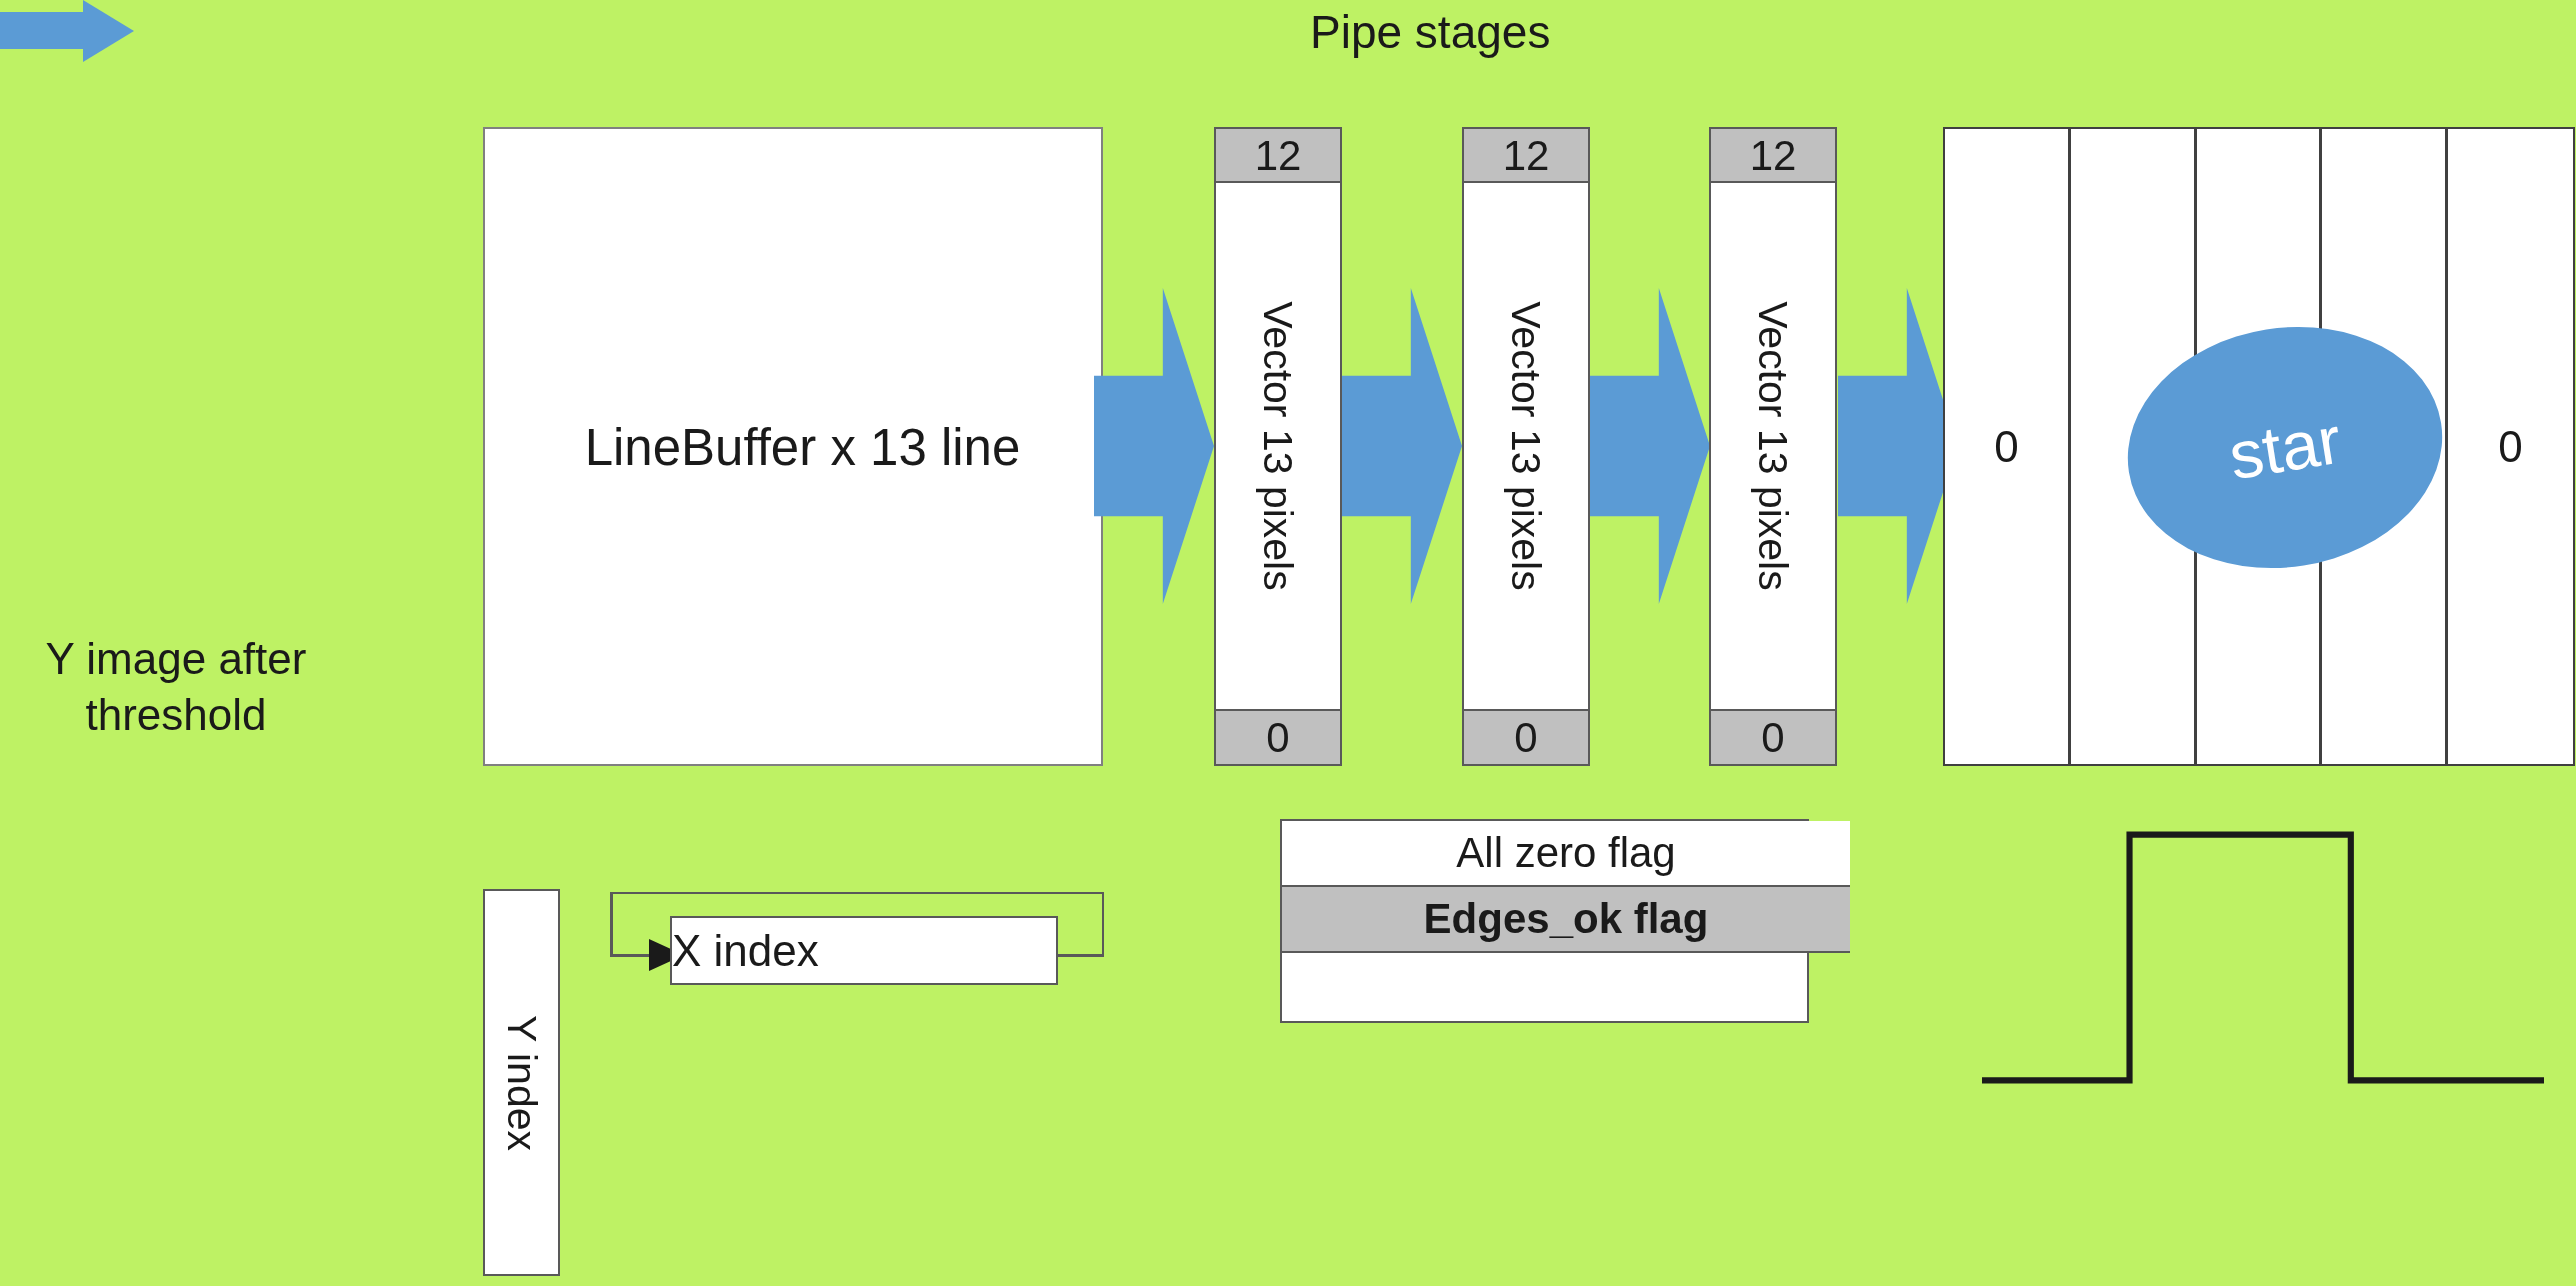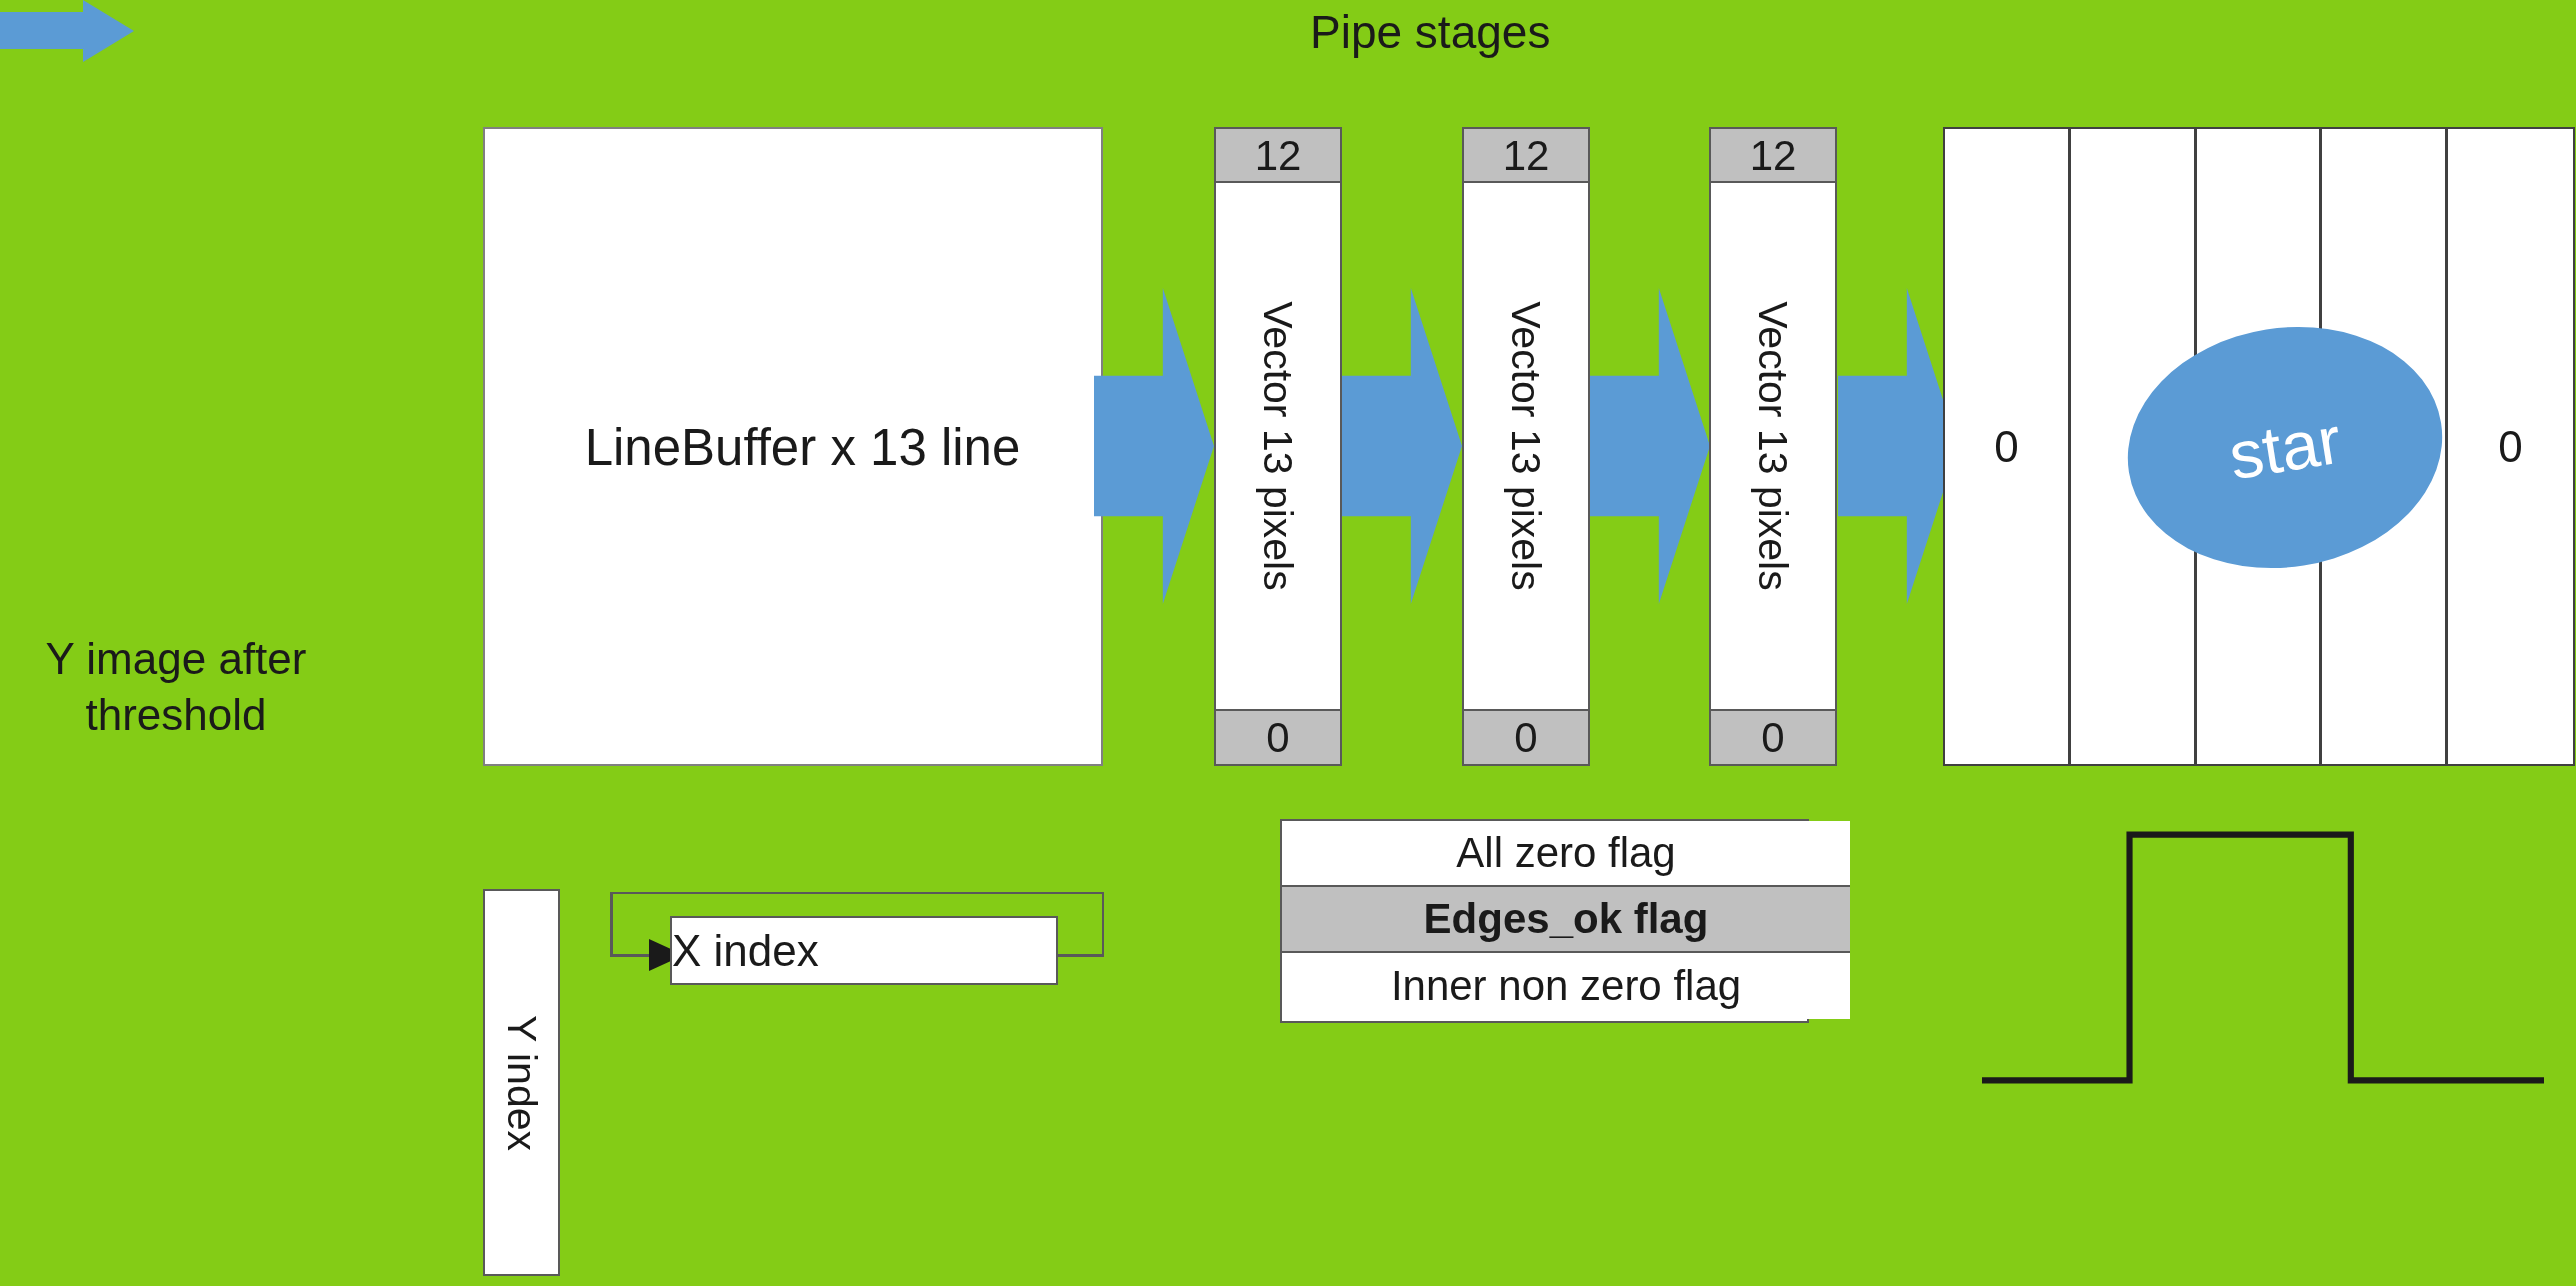--- a/index.html
+++ b/index.html
@@ -8,21 +8,21 @@
     background: #ffffff;
   }
   body {
     font-family: "Liberation Sans", sans-serif;
     color: #000000;
   }
   #canvas {
     position: relative;
     width: 2576px;
     height: 1287px;
-    background: #84cc16;
+    background: #bef264;
     overflow: hidden;
   }
 
   
   .diagram-title {
     position: absolute;
     left: 1310px;
     top: 5.3px;
     font-size: 46px;
     line-height: 54px;
@@ -388,23 +388,20 @@
     <span class="star-text">star</span>
   </div>
 
   <div class="box" id="flags">
     <div class="flag-row" style="top:0px;">
       <span>All zero flag</span>
     </div>
     <div class="flag-row shaded" style="top:66px;">
       <span>Edges_ok flag</span>
     </div>
-    <div class="flag-row last" style="top:132px;">
-      <span>Inner non zero flag</span>
-    </div>
   </div>
 
   <div class="box" id="y-index">
     <div class="vlabel">Y index</div>
   </div>
 
   <div id="x-loop-outer"></div>
   <div id="x-loop-left"></div>
   <div id="x-loop-bottom"></div>
   <div id="x-loop-right-stub"></div>

